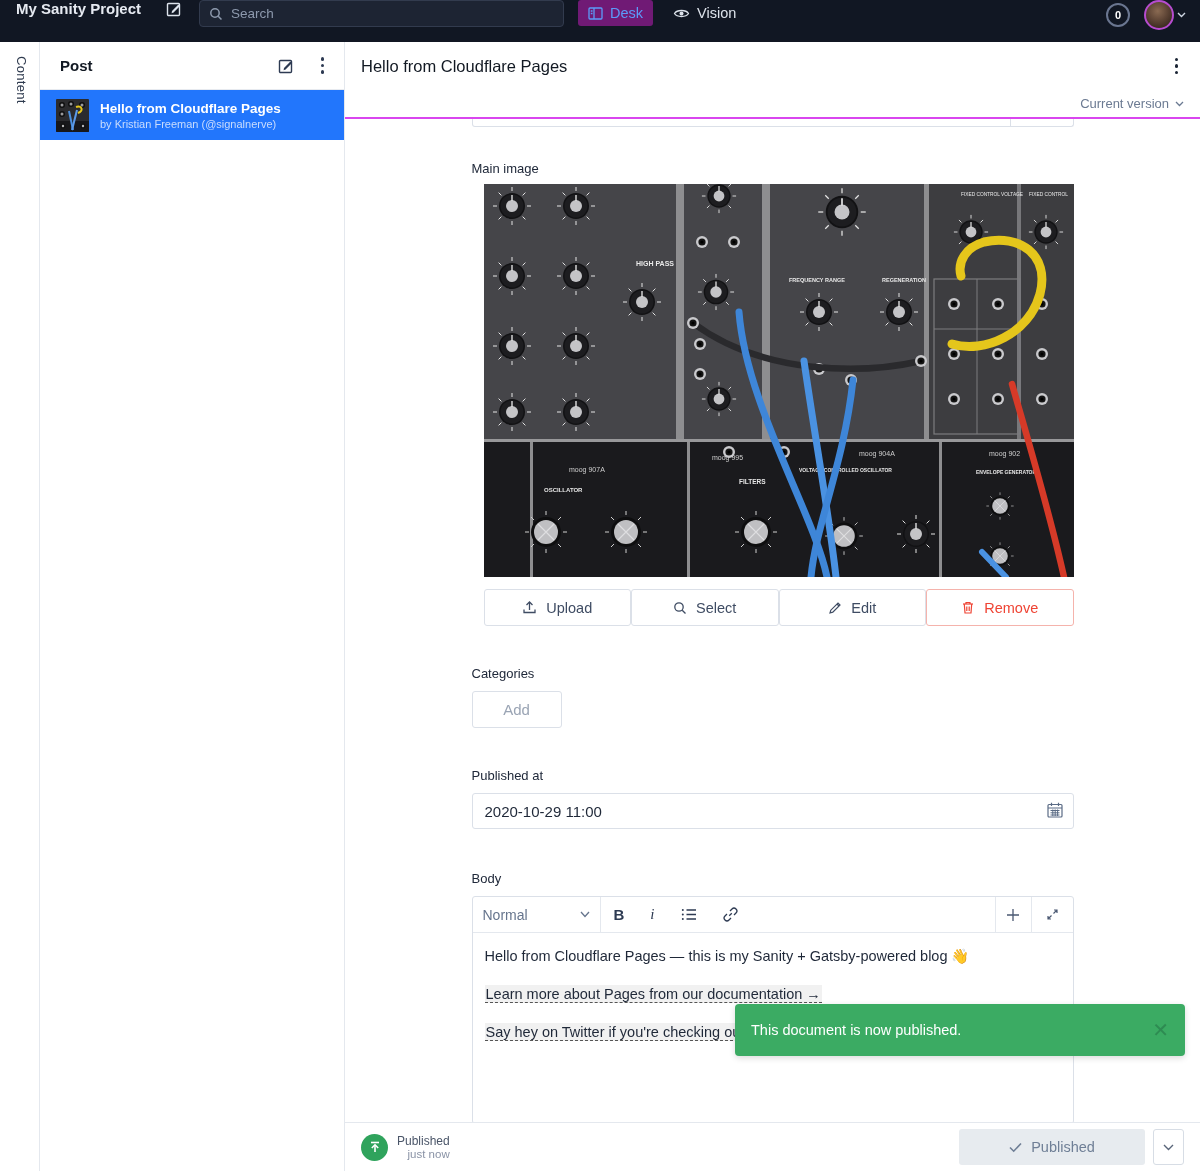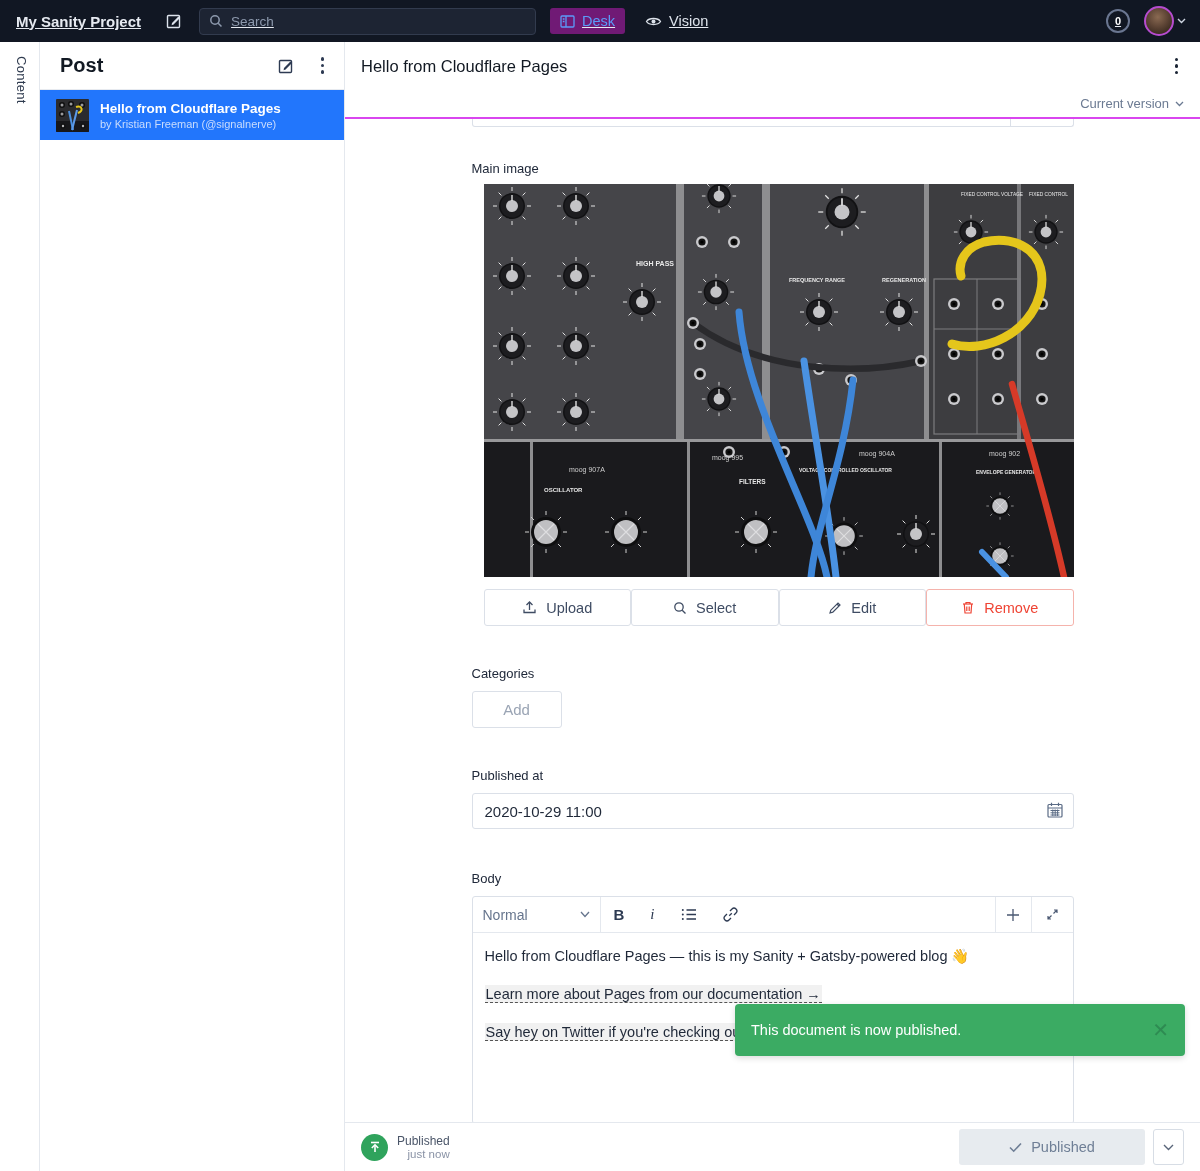--- a/index.html
+++ b/index.html
@@ -2,24 +2,24 @@
 <html><head>
 <meta charset="utf-8">
 <style>
   * { margin:0; padding:0; box-sizing:border-box; }
   html,body { width:1200px; height:1171px; }
   body { font-family:"Liberation Sans", sans-serif; background:#fff; }
   #app { position:relative; width:1200px; height:1171px; overflow:hidden; background:#fff; }
 
   
   .navbar { position:absolute; top:0; left:0; right:0; height:42px; background:#111723;
-            display:flex; align-items:center; color:#e6eaf1;text-decoration:underline; }
+            display:flex; align-items:flex-start; color:#e6eaf1; }
   .brand { font-size:15px; font-weight:700; margin-left:16px; white-space:nowrap; }
   .nav-compose { margin-left:24px; color:#dde3ec; display:flex; cursor:pointer; }
-  .search { margin-left:16px; width:337px; height:27px; background:#1d2433; border:1px solid #323b4e;
+  .search { margin-left:16px; width:365px; height:27px; background:#1d2433; border:1px solid #323b4e;
             border-radius:4px; display:flex; align-items:center; padding:0 9px; color:#8d99ad; }
   .search input { background:transparent; border:none; outline:none; color:#cfd6e2; font-size:13.5px;
             margin-left:8px; width:100%; font-family:"Liberation Sans",sans-serif; }
   .search input::placeholder { color:#8d99ad; }
   .navtab { display:flex; align-items:center; gap:7px; font-size:14.5px; padding:5px 10px;
             border-radius:3px; cursor:pointer; }
   .navtab.desk { margin-left:14px; background:#701a75; color:#5b9bf9; font-weight:500; }
   .navtab.vision { margin-left:10px; color:#dde3eb; }
   .nav-right { margin-left:auto; display:flex; align-items:center; margin-right:14px; }
   .zero-badge { width:24px; height:24px; border:2px solid #6a7690; border-radius:50%;
@@ -33,21 +33,21 @@
   
   .rail { position:absolute; top:42px; left:0; bottom:0; width:40px; background:#fff;
           border-right:1px solid #e4e8ee; }
   .rail-label { writing-mode:vertical-rl; font-size:13px; color:#2e3a4e; margin:14px auto 0 auto;
           display:block; width:18px; letter-spacing:.3px; }
 
   
   .listpane { position:absolute; top:42px; left:40px; bottom:0; width:305px; background:#fff;
           border-right:1px solid #e4e8ee; }
   .list-header { height:48px; border-bottom:1px solid #e7eaef; display:flex; align-items:center; }
-  .list-title { font-size:20px; font-weight:600; color:#121923; margin-left:20px; }
+  .list-title { font-size:15px; font-weight:600; color:#121923; margin-left:20px; }
   .list-actions { margin-left:auto; margin-right:18px; display:flex; align-items:center; gap:24px; color:#2d3a52; }
   .kebab { display:flex; flex-direction:column; gap:3px; cursor:pointer; padding:2px; }
   .kebab i { width:3.5px; height:3.5px; border-radius:50%; background:currentColor; display:block; }
   .list-item { height:50px; background:#2276fc; display:flex; align-items:center; padding:0 12px 0 16px;
           cursor:pointer; }
   .thumb { width:33px; height:33px; flex:0 0 33px; border-radius:1px; overflow:hidden; }
   .item-text { margin-left:11px; overflow:hidden; }
   .item-title { color:#fff; font-size:13.5px; font-weight:700; line-height:17px; white-space:nowrap; }
   .item-sub { color:#c9dcfd; font-size:11px; line-height:14px; white-space:nowrap; }
 

